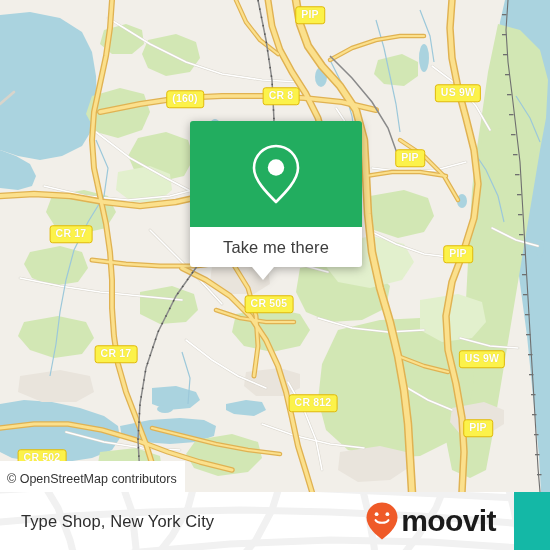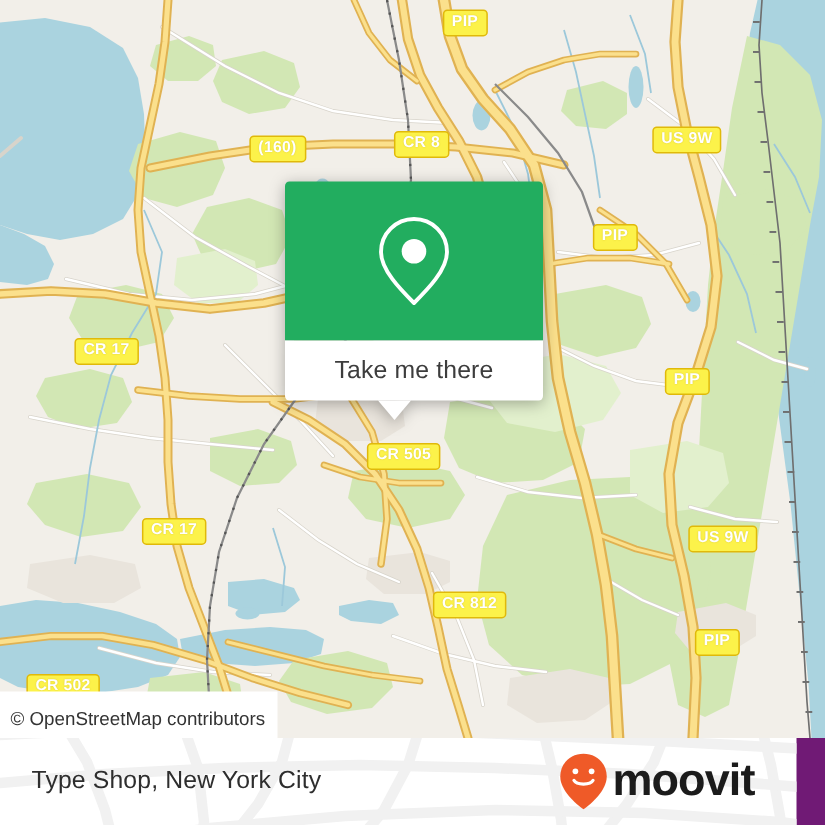--- a/index.html
+++ b/index.html
@@ -12,21 +12,21 @@
     height: 550px;
     overflow: hidden;
     font-family: "Liberation Sans", sans-serif;
   }
 
   #app {
     position: relative;
     width: 550px;
     height: 550px;
     overflow: hidden;
-    background: #701a75;
+    background: #14b8a6;
   }
 
   
   #map {
     position: absolute;
     left: 0; top: 0;
     width: 550px;
     height: 492px;
     overflow: hidden;
     background: #f2efe9;
@@ -109,21 +109,20 @@
 
   
   #footer {
     position: absolute;
     left: 0;
     top: 492px;
     width: 514px;
     height: 58px;
     background: #ffffff;
     overflow: hidden;
-    padding-left: 17px;
   }
   #footer-watermark {
     position: absolute;
     left: 0; top: -14px;
     width: 550px;
     height: 86px;
     opacity: 1;
   }
   #footer-title {
     position: absolute;
@@ -131,21 +130,21 @@
     top: 50%;
     transform: translateY(-50%);
     color: #2e2e2e;
     font-size: 16.5px;
     font-family: "Liberation Sans", sans-serif;
     letter-spacing: .1px;
     white-space: nowrap;
   }
   #footer-logo {
     position: absolute;
-    right: 28px;
+    right: 18px;
     top: 50%;
     transform: translateY(-50%);
     display: flex;
     align-items: center;
     gap: 2px;
   }
   #footer-logo-text {
     color: #1b1b1b;
     font-size: 30px;
     font-family: "Liberation Sans", sans-serif;

